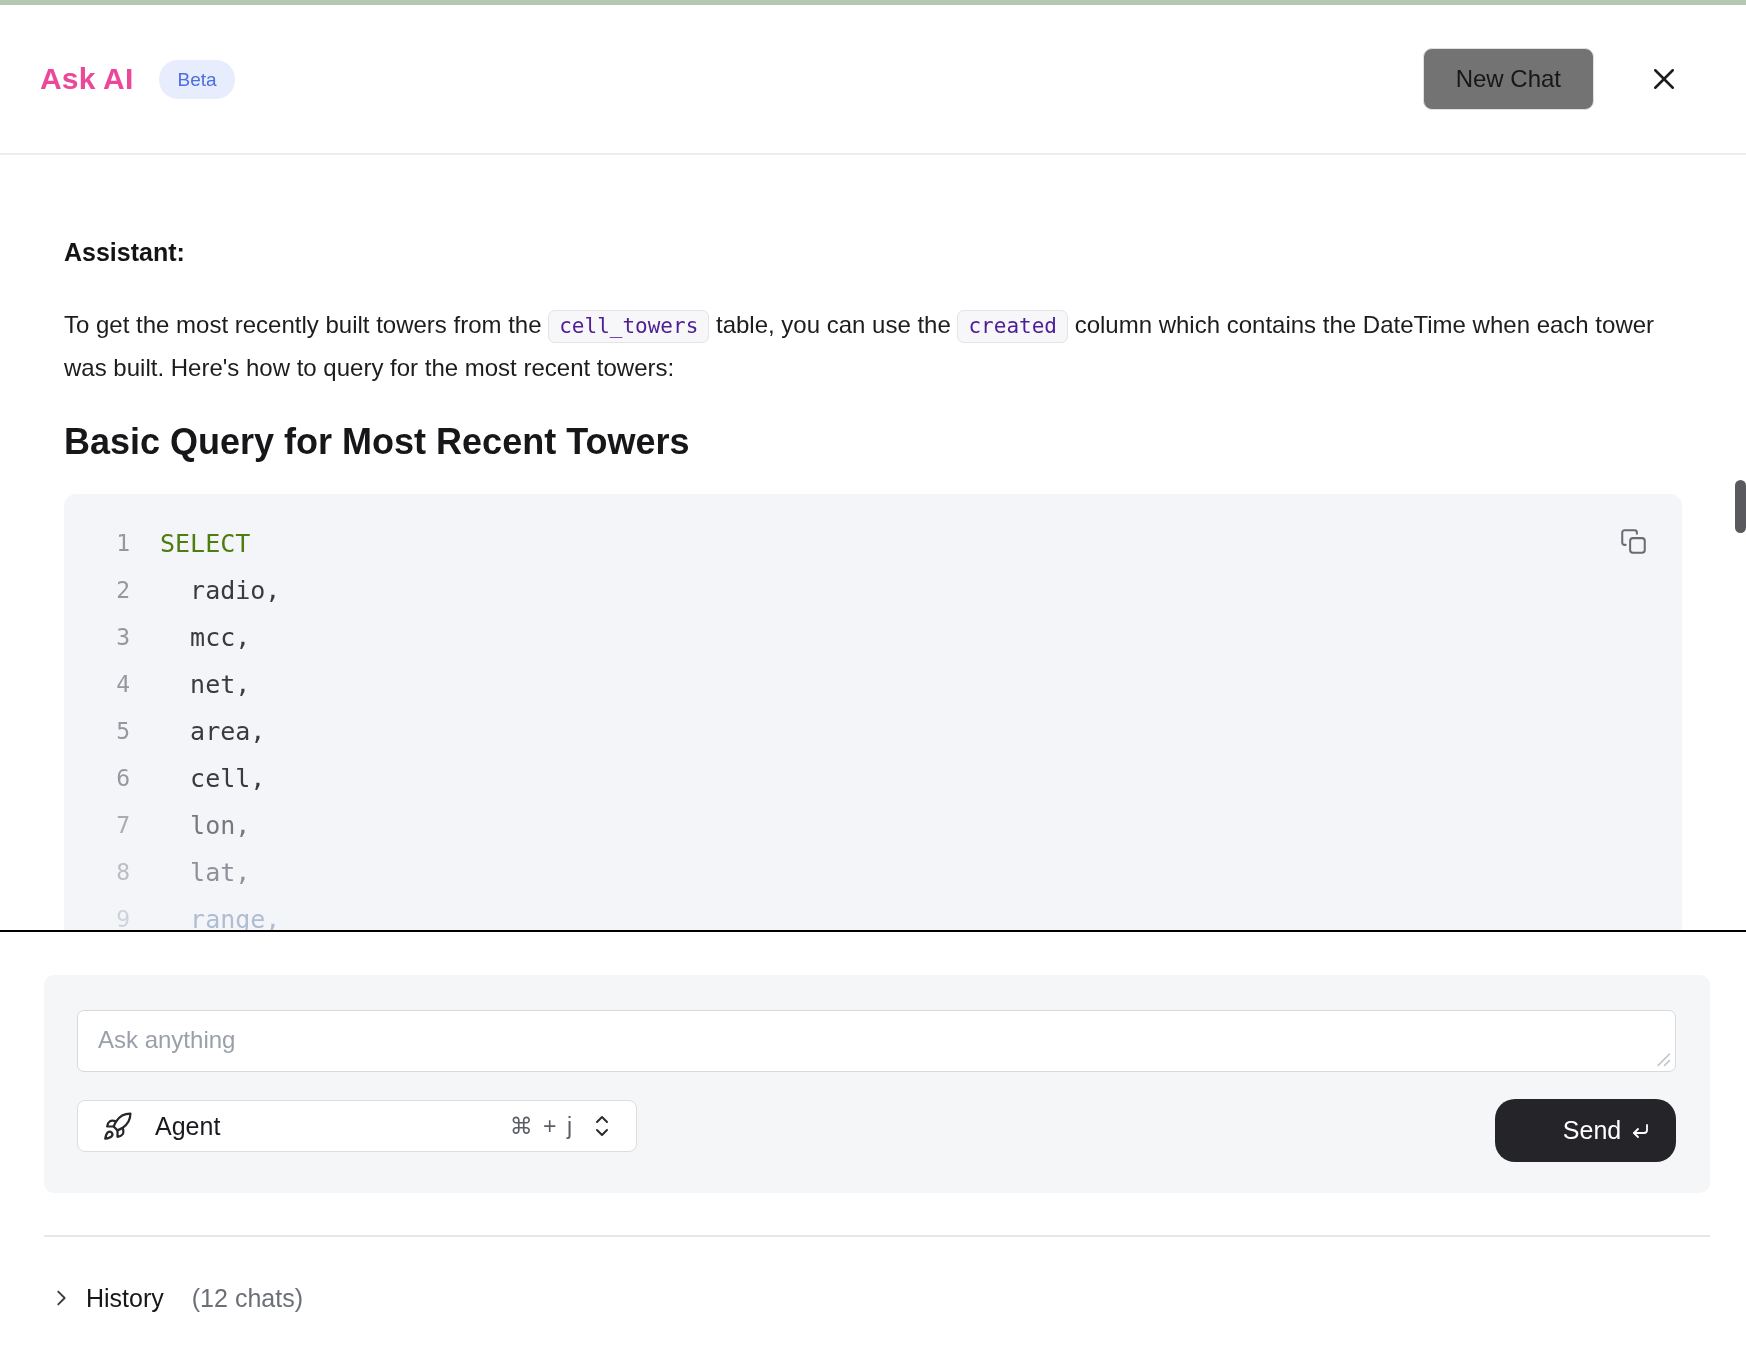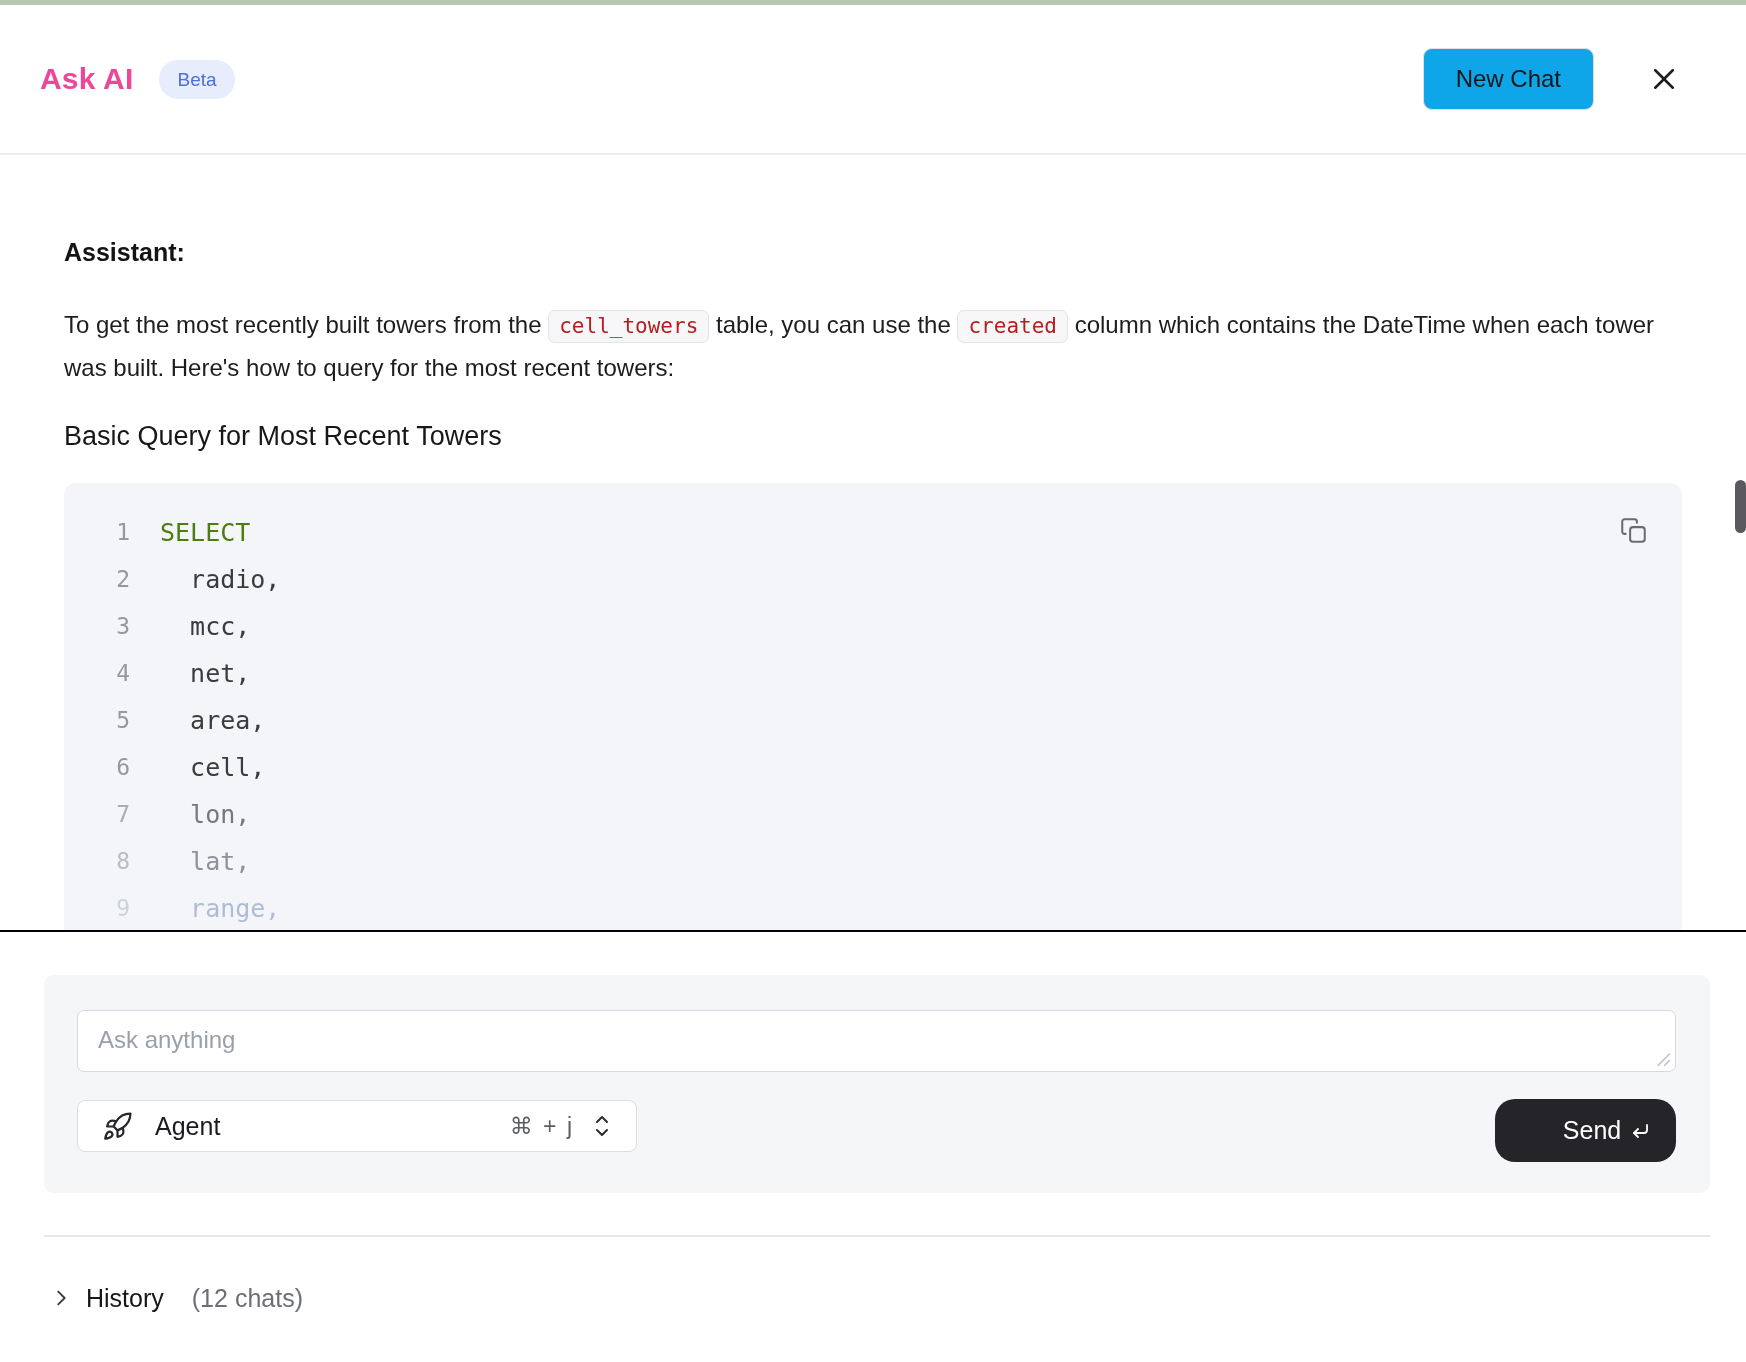--- a/index.html
+++ b/index.html
@@ -28,21 +28,21 @@
   .title { font-size: 30px; font-weight: 700; color: #ec4899; letter-spacing: 0.2px; }
   .badge {
     margin-left: 26px;
     background: #e7edfc; color: #4b6ee0;
     font-size: 19px; line-height: 1;
     padding: 10px 18px; border-radius: 19px;
   }
   .header-spacer { flex: 1; }
   .new-chat-btn {
     height: 62px; padding: 0 32px;
-    background: #0ea5e9; border: 1.5px solid #dfdfe3; border-radius: 9px;
+    background: #737373; border: 1.5px solid #dfdfe3; border-radius: 9px;
     font-size: 24px; color: #17171a; font-family: inherit;
     display: flex; align-items: center; cursor: pointer;
   }
   .close-btn {
     margin-left: 48px; width: 44px; height: 44px;
     background: transparent; border: none; cursor: pointer;
     display: flex; align-items: center; justify-content: center;
   }
 
   
@@ -53,26 +53,26 @@
     border-bottom: 2px solid #000000;
     background: #fff;
   }
   .role-label { margin-top: 83px; font-size: 25px; font-weight: 700; color: #141417; }
   .assistant-paragraph {
     margin-top: 37px; max-width: 1592px;
     font-size: 24px; line-height: 41px; color: #1d1d20;
   }
   .inline-code {
     font-family: "DejaVu Sans Mono", monospace;
-    font-size: 21px; color: #b91c1c;
+    font-size: 21px; color: #4c1d95;
     background: #f7f7f9; border: 1px solid #e3e3e8; border-radius: 7px;
     padding: 3px 10px 4px;
     white-space: nowrap;
   }
-  .section-heading { margin-top: 33px; font-size: 27px; font-weight: 400; color: #17171a; }
+  .section-heading { margin-top: 33px; font-size: 36px; font-weight: 700; color: #17171a; }
 
   
   .code-block {
     position: relative;
     margin-top: 31px;
     background: #f4f5f8; border-radius: 12px;
     min-height: 470px;
     padding: 26px 0 30px 0;
   }
   .code-line { display: flex; height: 47px; line-height: 47px; }

